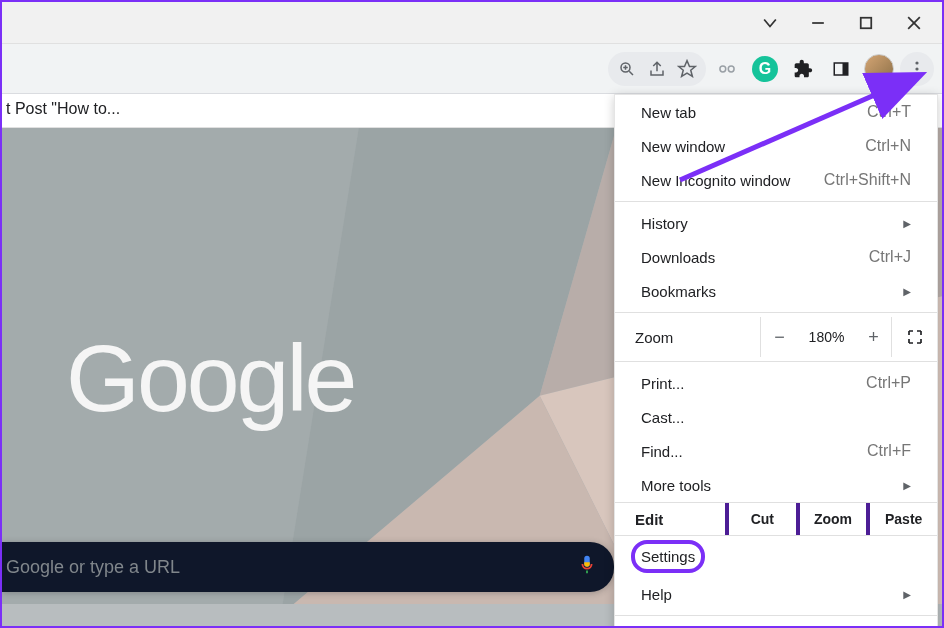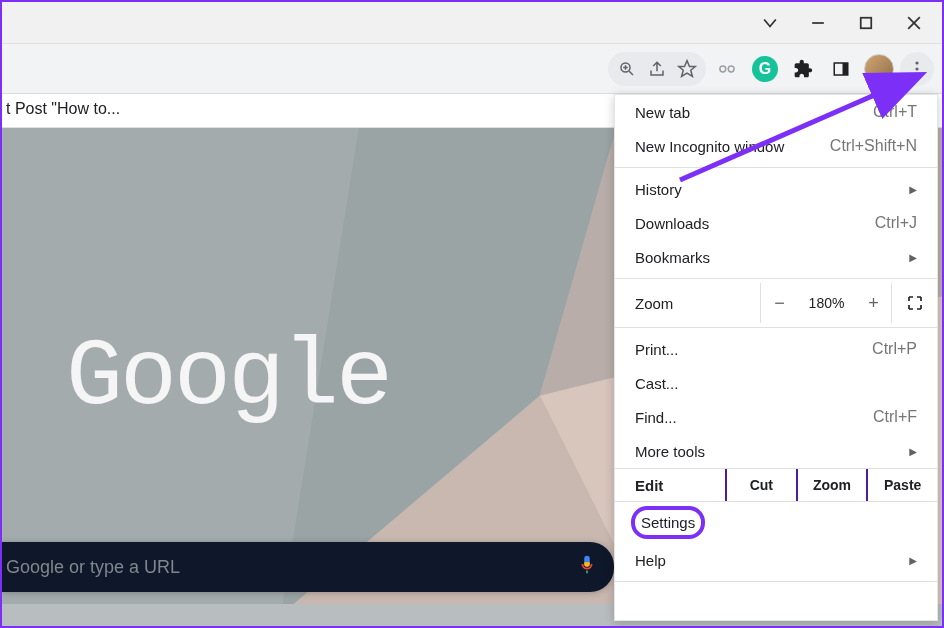--- a/index.html
+++ b/index.html
@@ -107,21 +107,21 @@
     }
     .wallpaper svg { width: 100%; height: 100%; }
     .google-logo {
       position: absolute;
       top: 230px;
       left: 64px;
       font-size: 95px;
       font-weight: 400;
       color: #f5f5f5;
       letter-spacing: -3px;
-      font-family: Liberation Mono, monospace;
+      font-family: Liberation Sans, sans-serif;
     }
     .search-bar {
       position: absolute;
       bottom: 34px;
       left: 0;
       width: 612px;
       height: 50px;
       background: #0f172a;
       display: flex;
       align-items: center;
@@ -142,21 +142,21 @@
       background: #fff;
       box-shadow: 0 2px 10px rgba(0,0,0,.2);
       border: 1px solid rgba(0,0,0,0.1);
       font-size: 15px;
       color: #202124;
       z-index: 100;
     }
     .menu-item {
       display: flex;
       align-items: center;
-      padding: 8px 20px;
+      padding: 8px 26px;
       height: 34px;
       justify-content: space-between;
       cursor: default;
     }
     .menu-item .shortcut {
       color: #767676;
       font-size: 16px;
     }
     .menu-item .chevron {
       color: #5f6368;
@@ -197,21 +197,21 @@
       align-items: center;
       height: 34px;
       border-top: 1px solid #e0e0e0;
       border-bottom: 1px solid #e0e0e0;
       font-weight: bold;
     }
     .edit-row .label { padding-left: 20px; width: 110px; }
     .edit-row .act {
       flex: 1;
       text-align: center;
-      border-left: 2px solid #4c1d95;
+      border-left: 4px solid #4c1d95;
       height: 100%;
       display: flex;
       align-items: center;
       justify-content: center;
       font-size: 14px;
     }
     .highlight-box {
       border: 4px solid #7b2ff7;
       border-radius: 16px;
     }
@@ -345,20 +345,24 @@
 
   <div class="bottom-gap"></div>
 </div>
 
 <div class="menu">
   <div class="menu-item">
     <span>New tab</span>
     <span class="shortcut">Ctrl+T</span>
   </div>
   <div class="menu-item">
+    <span>New window</span>
+    <span class="shortcut">Ctrl+N</span>
+  </div>
+  <div class="menu-item">
     <span>New Incognito window</span>
     <span class="shortcut">Ctrl+Shift+N</span>
   </div>
   <div class="menu-sep"></div>
   <div class="menu-item">
     <span>History</span>
     <span class="chevron">▶</span>
   </div>
   <div class="menu-item">
     <span>Downloads</span>

